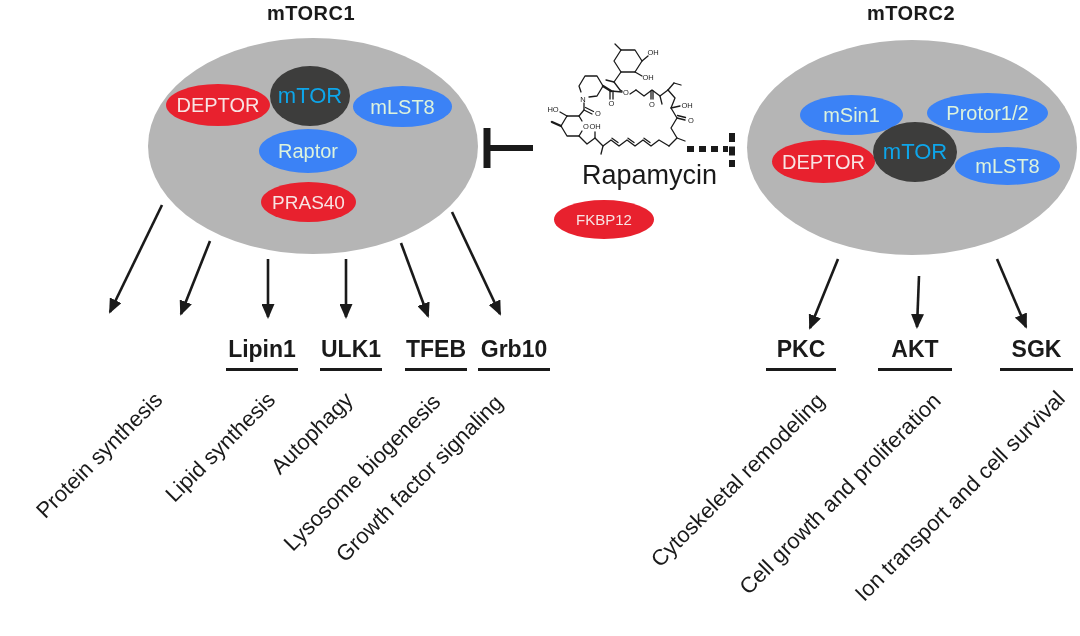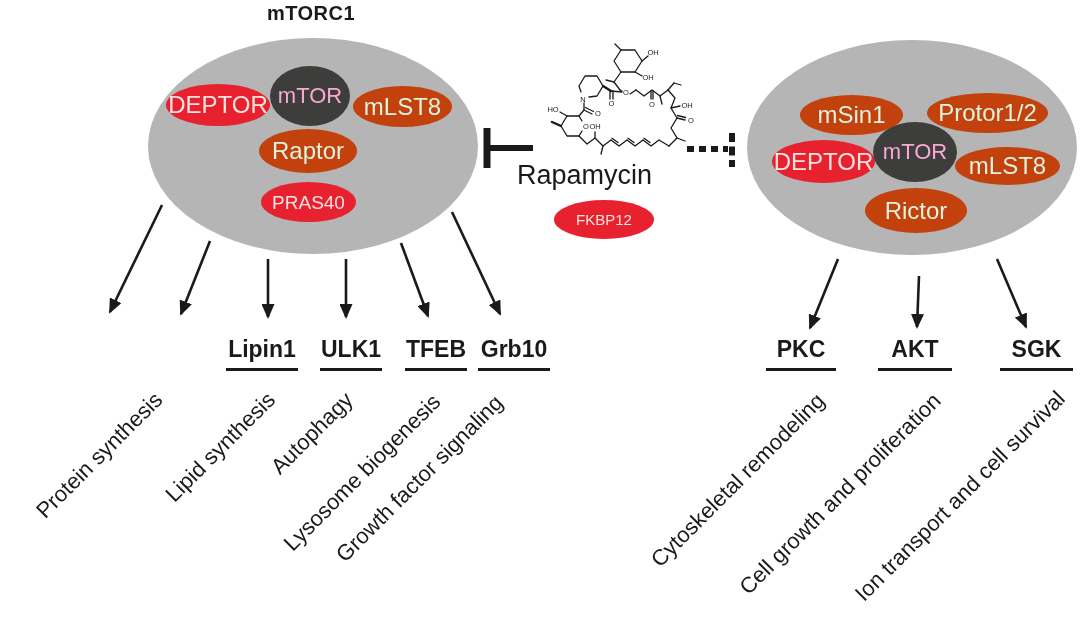--- a/index.html
+++ b/index.html
@@ -11,29 +11,29 @@
   .title {
     position:absolute; top:2px; width:220px; text-align:center;
     font-size:20px; font-weight:bold; letter-spacing:0.5px;
   }
   .complex {
     position:absolute; background:#b5b5b5; border-radius:50%; z-index:1;
   }
   .su {
     position:absolute; border-radius:50%; z-index:3;
     display:flex; align-items:center; justify-content:center;
-    font-size:24px; line-height:1; white-space:nowrap;
+    font-size:20px; line-height:1; white-space:nowrap;
   }
   .su.red   { background:#e8212e; color:#f8e3e3; }
-  .su.green { background:#c2410c; color:#ddf3dd; }
-  .su.dark  { background:#3d3d3c; color:#f9a8d4; font-size:22px; }
+  .su.green { background:#3b82f6; color:#ddf3dd; }
+  .su.dark  { background:#3d3d3c; color:#0ea5e9; font-size:22px; }
   .su.z2 { z-index:2; }
   .su.z4 { z-index:4; }
   .drug-label {
-    position:absolute; left:517px; top:160px; width:200px; text-align:left;
+    position:absolute; left:517px; top:160px; width:200px; text-align:right;
     font-size:27px; color:#1a1a1a;
   }
   .target {
     position:absolute; top:336px; font-size:23px; font-weight:bold;
     text-align:center; border-bottom:3px solid #1a1a1a; padding-bottom:4px;
     line-height:1.2;
   }
   .tg-group { display:flex; justify-content:space-between; }
   .fn {
     position:absolute; white-space:nowrap; font-size:22px;
@@ -44,35 +44,35 @@
   .chem-line { stroke:#1a1a1a; stroke-width:1.3; fill:none; stroke-linecap:round; stroke-linejoin:round; }
   .chem-bold { stroke:#1a1a1a; stroke-width:2.4; fill:none; stroke-linecap:round; }
   .atom { font-family:"Liberation Sans", sans-serif; font-size:7.5px; fill:#1a1a1a; text-anchor:middle; }
 </style>
 </head>
 <body>
 
 <div class="canvas">
 
   <div class="title" style="left:201px;">mTORC1</div>
+  <div class="title" style="left:801px;">mTORC2</div>
 
   <div class="complex" style="left:148px;top:38px;width:330px;height:216px"></div>
   <div class="su dark z2" style="left:270px;top:66px;width:80px;height:60px">mTOR</div>
   <div class="su red" style="left:166px;top:84px;width:104px;height:42px">DEPTOR</div>
   <div class="su green" style="left:353px;top:86px;width:99px;height:41px">mLST8</div>
   <div class="su green" style="left:259px;top:129px;width:98px;height:44px">Raptor</div>
   <div class="su red" style="left:261px;top:182px;width:95px;height:40px;font-size:19px">PRAS40</div>
 
   <div class="complex" style="left:747px;top:40px;width:330px;height:215px"></div>
   <div class="su green" style="left:800px;top:95px;width:103px;height:40px">mSin1</div>
   <div class="su green" style="left:927px;top:93px;width:121px;height:40px">Protor1/2</div>
   <div class="su red" style="left:772px;top:140px;width:103px;height:43px">DEPTOR</div>
   <div class="su dark z4" style="left:873px;top:122px;width:84px;height:60px">mTOR</div>
   <div class="su green" style="left:955px;top:147px;width:105px;height:38px">mLST8</div>
-  <div class="su green" style="left:865px;top:188px;width:102px;height:45px">Rictor</div>
 
   <svg class="chem" width="158" height="122" viewBox="0 0 158 122">
     <g class="chem-line">
 
       <path d="M80,10 L94,10 L101,21 L94,32 L80,32 L73,21 Z"></path>
       <path d="M80,10 L74,4"></path>
       <path d="M101,21 L107,16"></path>
       <path d="M94,32 L101,36"></path>
 
       <path d="M80,32 L73,42 L79,50"></path>

